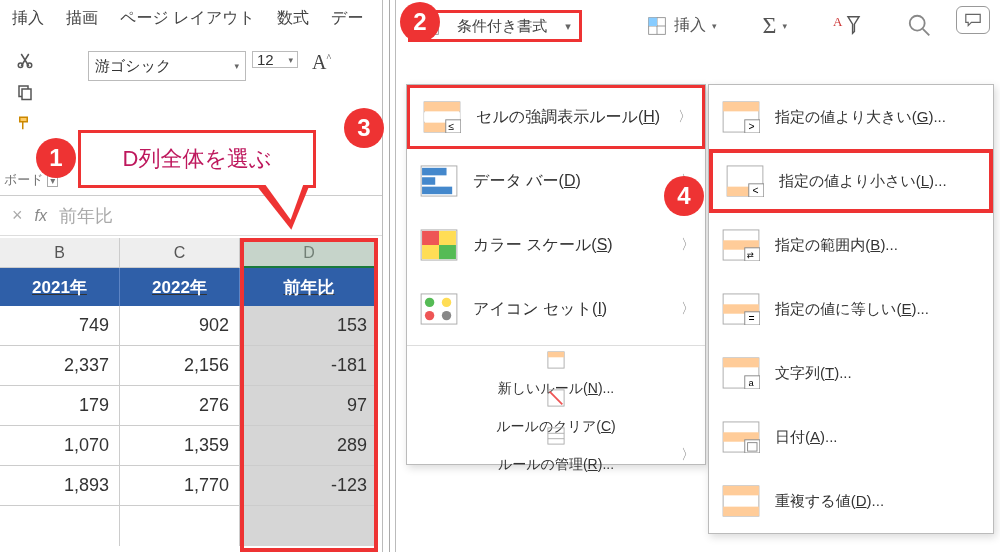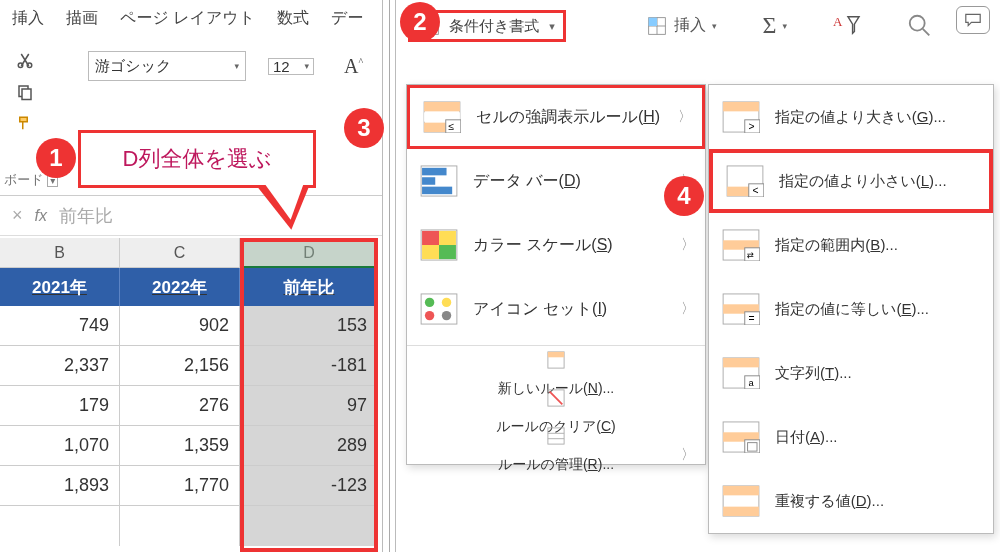--- a/index.html
+++ b/index.html
@@ -43,22 +43,22 @@
       position: absolute;
       left: 14px;
       top: 8px;
     }
     .mini-icon { width: 22px; height: 22px; display:flex; align-items:center; justify-content:center;}
     .font-box {
       position: absolute;
       left: 88px;
       top: 10px;
       display: flex;
-      gap: 22px;
-      align-items: center;
+      gap: 6px;
+      align-items: flex-start;
     }
     .font-name {
       width: 158px;
       height: 30px;
       border: 1px solid #bbb;
       display: flex;
       align-items: center;
       padding: 0 6px;
       font-size: 15px;
       background: #fff;
@@ -234,21 +234,21 @@
       height: 552px;
       background: #fff;
     }
     .right-top {
       padding: 10px 12px;
     }
     
     .cf-btn {
       display: inline-flex;
       align-items: center;
-      gap: 8px;
+      gap: 16px;
       padding: 3px 8px;
       font-size: 15px;
       color: #444;
       position: relative;
       border: 3px solid #e33;
     }
     .cf-btn .caret { margin-left: 2px; font-size: 11px;}
     
     .right-tools {
       position: absolute;

